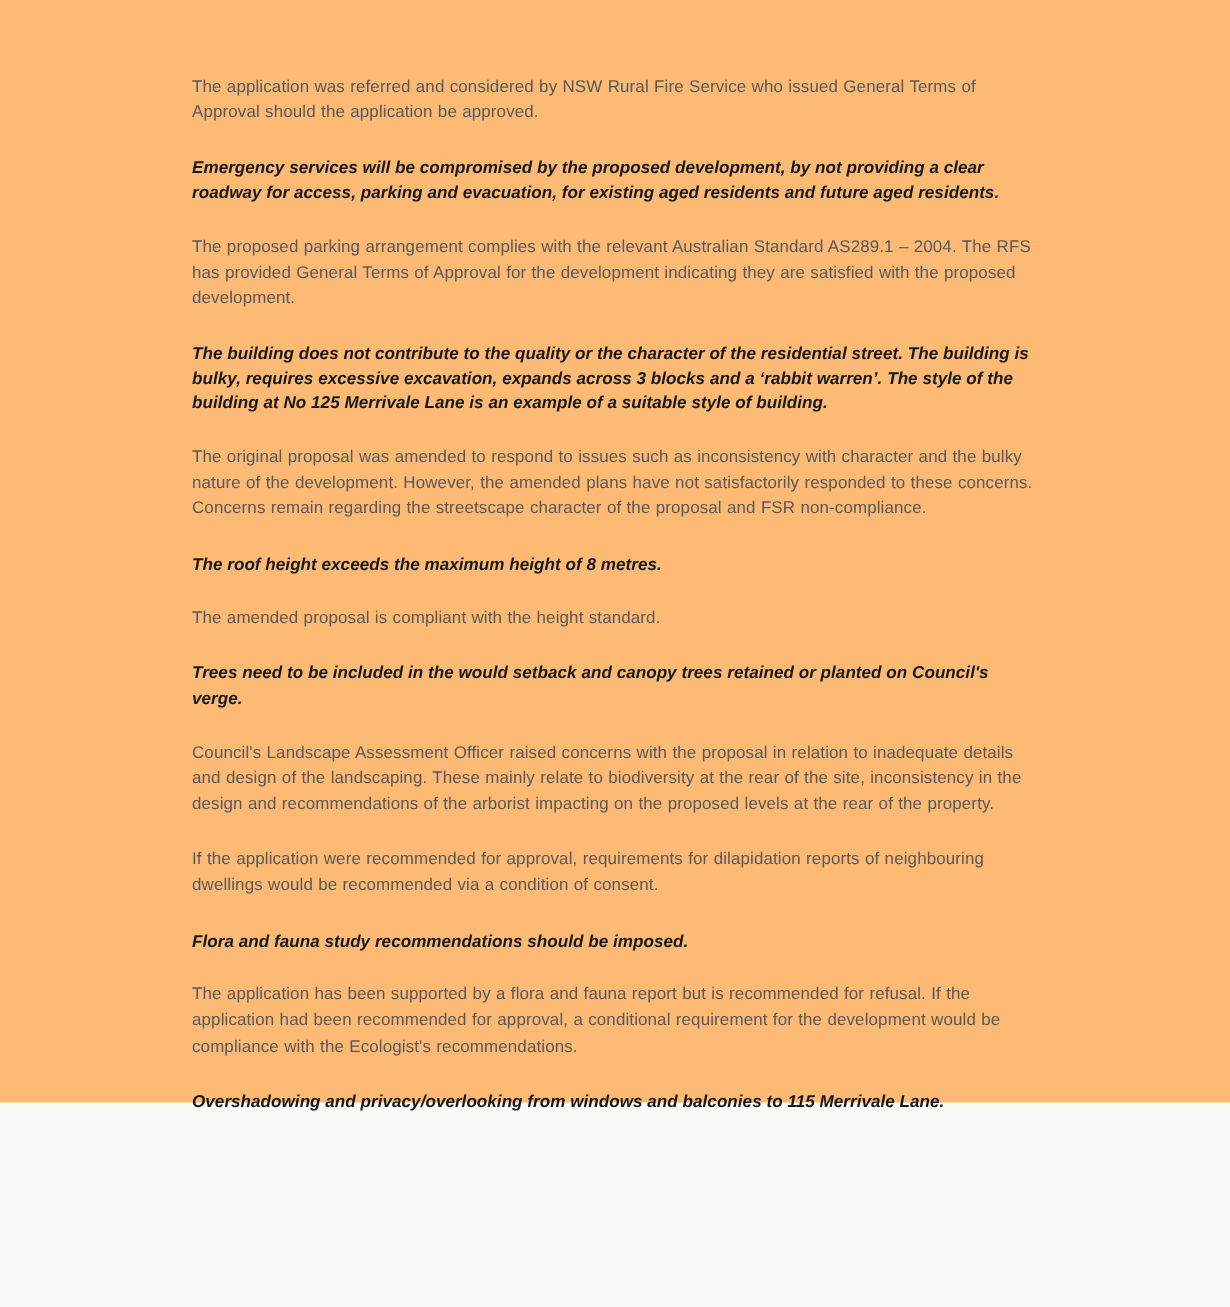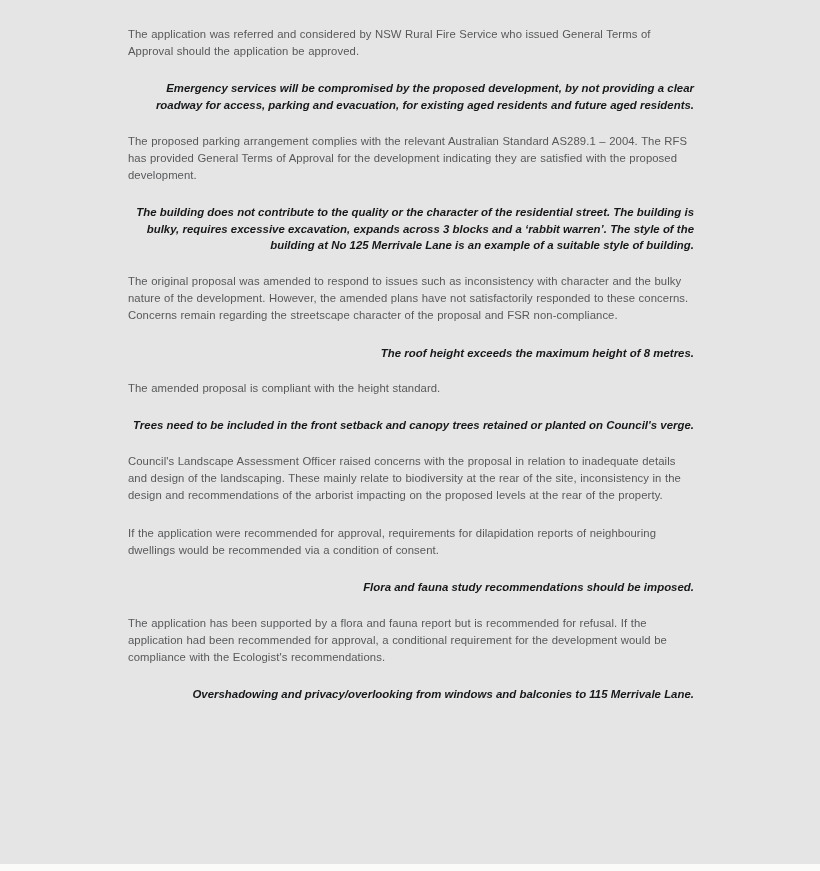--- a/index.html
+++ b/index.html
@@ -10,24 +10,24 @@
   body {
     width: 820px;
     height: 871px;
     background: #fbfbfa;
     font-family: "Liberation Sans", sans-serif;
     overflow: hidden;
   }
   .page {
     position: relative;
     width: 820px;
-    height: 864px;
-    background: #e5e5e5;
+    height: 735px;
+    background: #fdba74;
     box-sizing: border-box;
-    padding: 26px 128px 0 128px;
+    padding: 50px 128px 0 128px;
   }
   .doc-body {
     width: 566px;
   }
   
   .para {
     font-size: 11.3px;
     line-height: 17.2px;
     color: #57585a;
     margin: 0 0 20px 0;
@@ -37,39 +37,39 @@
     font-weight: 400;
   }
   
   .issue {
     font-size: 11.4px;
     line-height: 16.6px;
     color: #17181a;
     font-weight: bold;
     font-style: italic;
     margin: 0 0 19px 0;
-    text-align: right;
+    text-align: left;
     letter-spacing: 0.02px;
   }
   .para:last-child {
     margin-bottom: 0;
   }
 </style>
 </head>
 <body>
 
 <div class="page">
   <div class="doc-body" id="doc-body">
       <p class="para">The application was referred and considered by NSW Rural Fire Service who issued General Terms of Approval should the application be approved.</p>
       <p class="issue">Emergency services will be compromised by the proposed development, by not providing a clear roadway for access, parking and evacuation, for existing aged residents and future aged residents.</p>
       <p class="para">The proposed parking arrangement complies with the relevant Australian Standard AS289.1 – 2004. The RFS has provided General Terms of Approval for the development indicating they are satisfied with the proposed development.</p>
       <p class="issue">The building does not contribute to the quality or the character of the residential street. The building is bulky, requires excessive excavation, expands across 3 blocks and a ‘rabbit warren’. The style of the building at No 125 Merrivale Lane is an example of a suitable style of building.</p>
       <p class="para">The original proposal was amended to respond to issues such as inconsistency with character and the bulky nature of the development. However, the amended plans have not satisfactorily responded to these concerns. Concerns remain regarding the streetscape character of the proposal and FSR non-compliance.</p>
       <p class="issue">The roof height exceeds the maximum height of 8 metres.</p>
       <p class="para">The amended proposal is compliant with the height standard.</p>
-      <p class="issue">Trees need to be included in the front setback and canopy trees retained or planted on Council's verge.</p>
+      <p class="issue">Trees need to be included in the would setback and canopy trees retained or planted on Council's verge.</p>
       <p class="para">Council's Landscape Assessment Officer raised concerns with the proposal in relation to inadequate details and design of the landscaping. These mainly relate to biodiversity at the rear of the site, inconsistency in the design and recommendations of the arborist impacting on the proposed levels at the rear of the property.</p>
       <p class="para">If the application were recommended for approval, requirements for dilapidation reports of neighbouring dwellings would be recommended via a condition of consent.</p>
       <p class="issue">Flora and fauna study recommendations should be imposed.</p>
       <p class="para">The application has been supported by a flora and fauna report but is recommended for refusal. If the application had been recommended for approval, a conditional requirement for the development would be compliance with the Ecologist's recommendations.</p>
       <p class="issue">Overshadowing and privacy/overlooking from windows and balconies to 115 Merrivale Lane.</p>
     </div>
 </div>
 
 </body></html>

